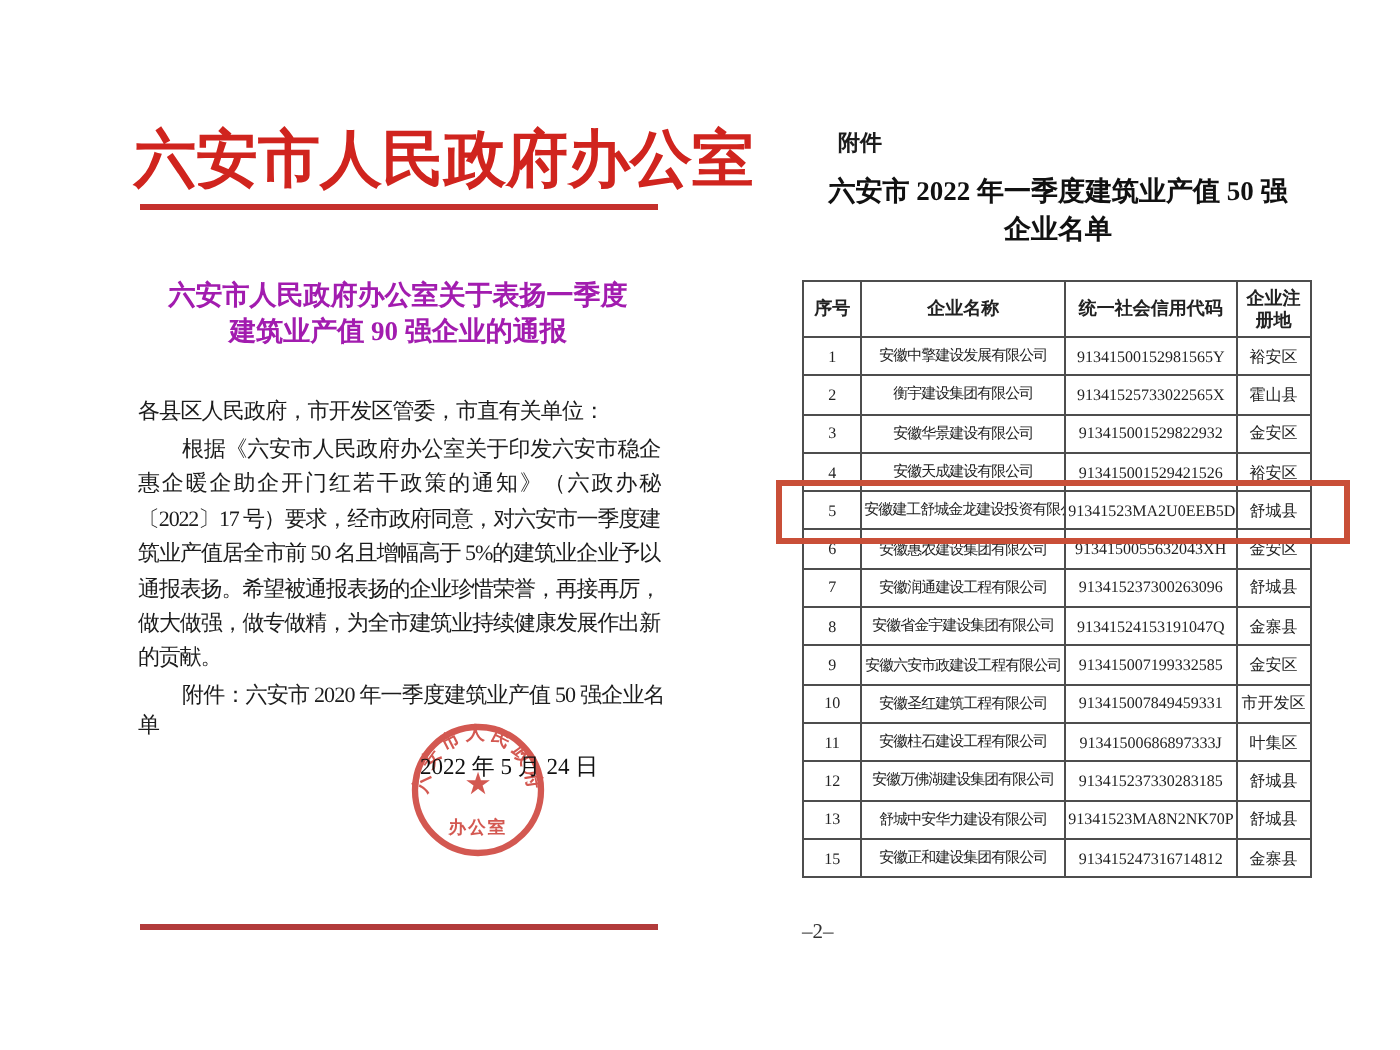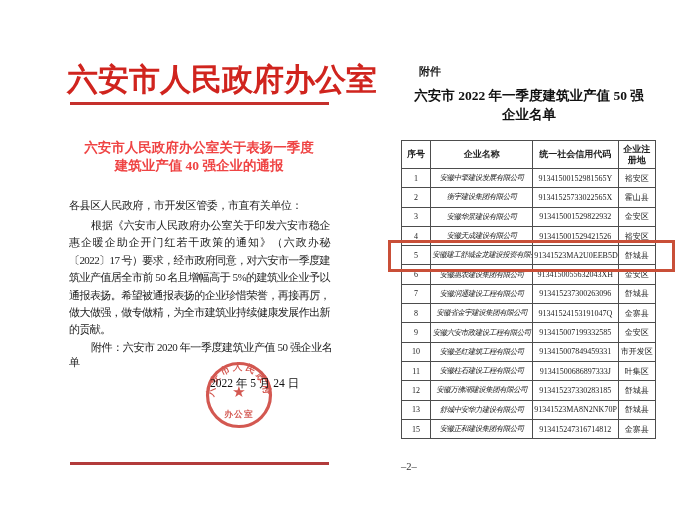--- a/index.html
+++ b/index.html
@@ -8,21 +8,21 @@
     font-family:"Liberation Serif","DejaVu Serif",serif;color:#1c1c1c;margin-left:17px;
   }
   
   .masthead{
     position:absolute;left:50px;top:62px;width:264px;text-align:center;
     font-size:31px;font-weight:bold;color:#d0241e;line-height:36px;white-space:nowrap;
   }
   .red-rule{position:absolute;left:53px;top:102px;width:259px;height:3px;background:#c5302c;}
   .doc-title{
     position:absolute;left:40px;top:139px;width:284px;text-align:center;
-    font-size:13.5px;font-weight:bold;line-height:18px;color:#ef4444;
+    font-size:13.5px;font-weight:bold;line-height:18px;color:#a21caf;
   }
   .salutation{position:absolute;left:52px;top:198px;width:268px;font-size:11px;letter-spacing:-0.4px;}
   .body-par{
     position:absolute;left:52px;top:217px;width:261px;font-size:11px;letter-spacing:-0.6px;
     line-height:17.4px;text-align:justify;text-indent:2em;
   }
   .attach-line{position:absolute;left:52px;top:340px;width:268px;font-size:11px;letter-spacing:-0.4px;text-indent:2em;}
   .seal{position:absolute;left:187px;top:360px;width:70px;height:70px;opacity:0.85;z-index:1;}
   .doc-date{position:absolute;left:193px;top:376px;width:120px;font-size:11.5px;color:#111;z-index:2;}
   .bottom-rule{position:absolute;left:53px;top:462px;width:259px;height:2.5px;background:#b23b3b;}
@@ -36,38 +36,38 @@
     position:absolute;left:384px;top:140px;width:255px;border-collapse:collapse;table-layout:fixed;
     font-size:8px;color:#222;padding-left:34px;
   }
   table.companies th,table.companies td{
     border:1px solid #4d4d4d;text-align:center;vertical-align:middle;padding:0 1px;overflow:hidden;
   }
   table.companies th{font-size:9px;font-weight:bold;height:27px;line-height:11px;}
   table.companies td{height:18.3px;}
   td.col-name{font-size:7.5px;letter-spacing:-0.5px;white-space:nowrap;}
   td.col-code{font-size:8px;letter-spacing:0;white-space:nowrap;}
-  .col-no{width:28px;} .col-name{width:98px;font-style:italic;} .col-code{width:82px;} .col-dist{width:36px;}
+  .col-no{width:28px;} .col-name{width:98px;} .col-code{width:82px;} .col-dist{width:36px;}
   .highlight-box{
     position:absolute;left:371px;top:240px;width:281px;height:26px;
     border:3px solid #c94f38;z-index:3;pointer-events:none;background:transparent;
   }
   .page-num{position:absolute;left:384px;top:461px;font-size:10.5px;color:#333;}
 </style>
 </head>
 <body>
 
 <div id="screen">
 
   <div class="masthead">六安市人民政府办公室</div>
   <div class="red-rule"></div>
 
   <div class="doc-title">
     <div>六安市人民政府办公室关于表扬一季度</div>
-    <div>建筑业产值 40 强企业的通报</div>
+    <div>建筑业产值 90 强企业的通报</div>
   </div>
 
   <div class="salutation">各县区人民政府，市开发区管委，市直有关单位：</div>
   <div class="body-par">根据《六安市人民政府办公室关于印发六安市稳企惠企暖企助企开门红若干政策的通知》（六政办秘〔2022〕17 号）要求，经市政府同意，对六安市一季度建筑业产值居全市前 50 名且增幅高于 5%的建筑业企业予以通报表扬。希望被通报表扬的企业珍惜荣誉，再接再厉，做大做强，做专做精，为全市建筑业持续健康发展作出新的贡献。</div>
   <div class="attach-line">附件：六安市 2020 年一季度建筑业产值 50 强企业名单</div>
 
   <svg class="seal" viewBox="0 0 100 100">
     <circle cx="50" cy="50" r="45" fill="none" stroke="#cc3b33" stroke-width="4.5"></circle>
     <path id="sealArc" d="M 16.2 62.3 A 36 36 0 1 1 83.8 62.3" fill="none"></path>
     <text font-size="13.5" fill="#cc3b33" font-weight="bold" letter-spacing="3.5">

